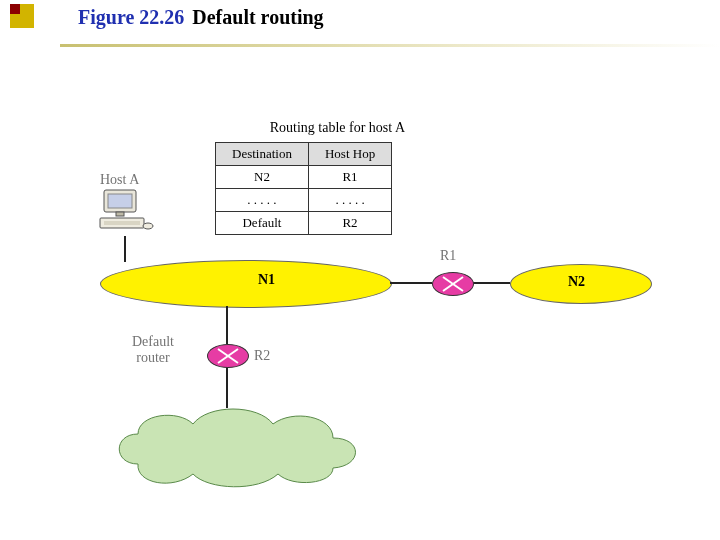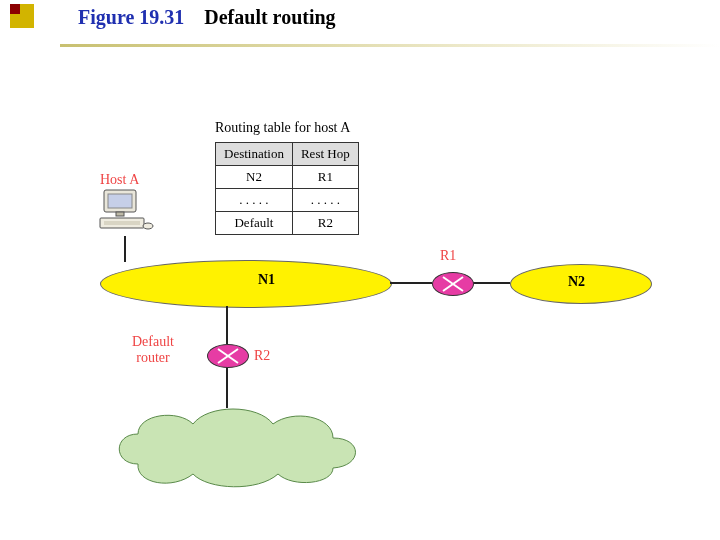--- a/index.html
+++ b/index.html
@@ -1,28 +1,28 @@
 <!DOCTYPE html>
 <html><head>
 <meta charset="utf-8">
 <style>
   html,body{margin:0;padding:0;width:720px;height:540px;background:#fff;font-family:"Times New Roman",serif;overflow:hidden}
   .title-row{position:absolute;top:6px;left:10px;right:0}
   .bullet{display:inline-block;width:24px;height:24px;background:#D2B400;border-right:2px solid #fff;border-bottom:2px solid #fff;vertical-align:middle;position:relative;top:-3px}
   .bullet::before{content:"";position:absolute;left:0;top:0;width:10px;height:10px;background:#8B0000}
   .fig-num{font-weight:bold;color:#2030B0;font-size:20px;margin-left:38px}
-  .fig-title{font-weight:bold;font-size:20px;margin-left:16px}
+  .fig-title{font-weight:bold;font-size:20px;margin-left:4px}
   .underline{position:absolute;left:50px;top:38px;right:0;height:3px;background:linear-gradient(to right,#c8c070 0%,#ece8c8 60%,#fff 100%)}
   .stage{position:absolute;left:0;top:60px;width:720px;height:480px}
   .abs{position:absolute}
-  .caption{font-size:14px;color:#ef4444}
+  .caption{font-size:14px;color:#737373}
   
-  .rt-title{font-size:14px;text-align:left}
+  .rt-title{font-size:14px;text-align:right}
   table.rt{border-collapse:collapse;font-size:13px;background:#fff}
-  table.rt th{background:#ddd;border:1px solid #333;padding:3px 8px;font-weight:normal}
+  table.rt th{background:#ddd;border:1px solid #333;padding:3px 16px;font-weight:normal}
   table.rt td{border:1px solid #333;padding:3px 12px;text-align:center}
   
   .net-ellipse{border-radius:50%;background:#FFF200;border:1px solid #666}
   .net-lbl{font-size:14px;font-weight:bold}
   
   .router{width:40px;height:22px;background:#E63CA4;border:1px solid #333;border-radius:50%}
   .router svg{position:absolute;left:0;top:0}
   
   .host svg{display:block}
   
@@ -30,33 +30,33 @@
   .cloud svg{display:block}
   
   .hline{height:2px;background:#222}
   .vline{width:2px;background:#222}
 </style>
 </head>
 <body>
 
 <div class="title-row">
   <span class="bullet"></span>
-  <span class="fig-num">Figure 19.31</span>
+  <span class="fig-num">Figure 22.26</span>
   <span class="fig-title">Default routing</span>
   <div class="underline"></div>
 </div>
 
 <div class="stage">
 
   <div class="abs rt-title" style="left:215px;top:60px;width:190px">Routing table for host A</div>
   <table class="rt abs" style="left:215px;top:82px">
     <tbody>
         <tr>
       <th>Destination</th>
-      <th>Rest Hop</th>
+      <th>Host Hop</th>
     </tr>
     <tr>
       <td>N2</td>
       <td>R1</td>
     </tr>
     <tr>
       <td>. . . . .</td>
       <td>. . . . .</td>
     </tr>
     <tr>

